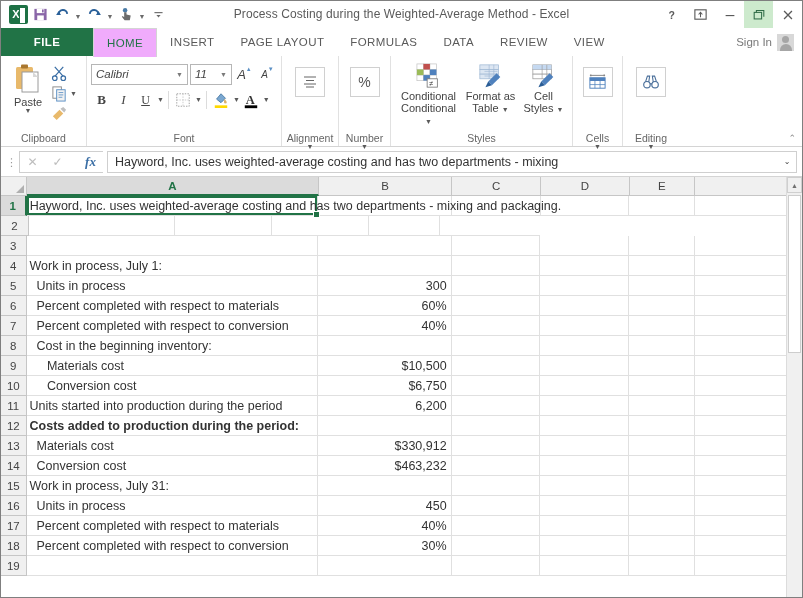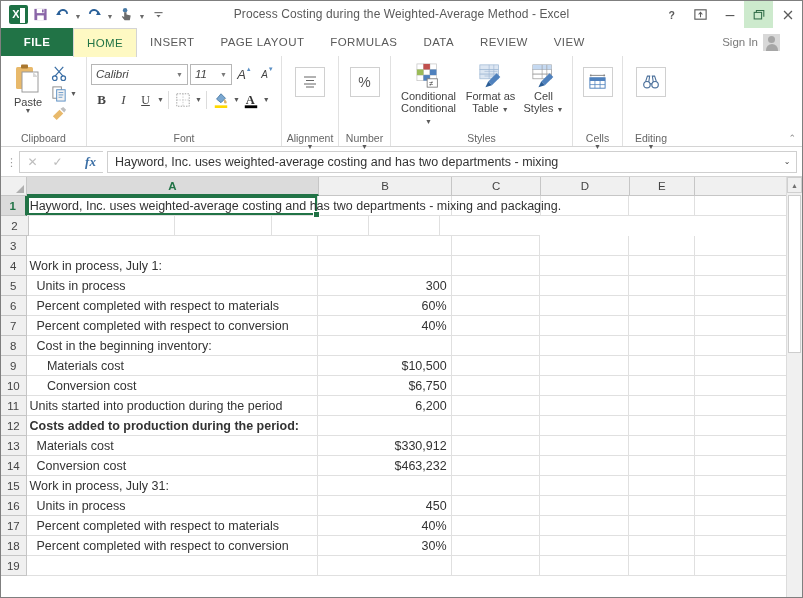--- a/index.html
+++ b/index.html
@@ -33,28 +33,28 @@
   .xl-logo { width: 19px; height: 19px; background: #1e7145; border-radius: 2px;
              position: relative; display: flex; align-items: center; justify-content: center; }
   .xl-logo span { color: #fff; font-size: 11px; font-weight: bold; font-family: "Liberation Sans", sans-serif;
                   line-height: 1; padding-right: 4px; }
   .xl-logo:after { content: ""; position: absolute; right: 2px; top: 2px; width: 5px; height: 15px;
                    background: #fff; border: 1px solid #1e7145; }
 
   
   .tabbar { height: 28px; background: #fff; display: flex; align-items: stretch; flex: none;
             position: relative; }
-  .tab-file { width: 72px; background: #217346; color: #fff; font-size: 11.5px; font-weight: bold;
+  .tab-file { width: 92px; background: #217346; color: #fff; font-size: 11.5px; font-weight: bold;
               display: flex; align-items: center; justify-content: center; letter-spacing: .4px; }
   .tab { padding: 0 13px; display: flex; align-items: center; font-size: 11.5px; color: #5a5a5a;
          letter-spacing: .4px; }
-  .tab.active { color: #217346; background: #fef9c3; border-left: 1px solid #d4d4d4;
+  .tab.active { color: #217346; background: #f0abfc; border-left: 1px solid #d4d4d4;
                 border-right: 1px solid #d4d4d4; border-top: 1px solid #d4d4d4; position: relative;
                 top: 0; height: 29px; z-index: 3; }
-  .signin { margin-left: auto; display: flex; align-items: center; gap: 5px; padding-right: 22px;
+  .signin { margin-left: auto; display: flex; align-items: center; gap: 5px; padding-right: 8px;
             font-size: 11.5px; color: #7a7a7a; justify-content: space-between; }
   .avatar { width: 17px; height: 17px; background: #d8d8d8; position: relative; overflow: hidden; }
   .avatar:before { content: ""; position: absolute; left: 5px; top: 2px; width: 7px; height: 7px;
                    border-radius: 50%; background: #a6a6a6; }
   .avatar:after { content: ""; position: absolute; left: 2.5px; top: 10px; width: 12px; height: 8px;
                   border-radius: 6px 6px 0 0; background: #a6a6a6; }
 
   
   .ribbon { height: 91px; background: #fff; border-bottom: 1px solid #d4d4d4; display: flex;
             align-items: stretch; flex: none; position: relative; }

